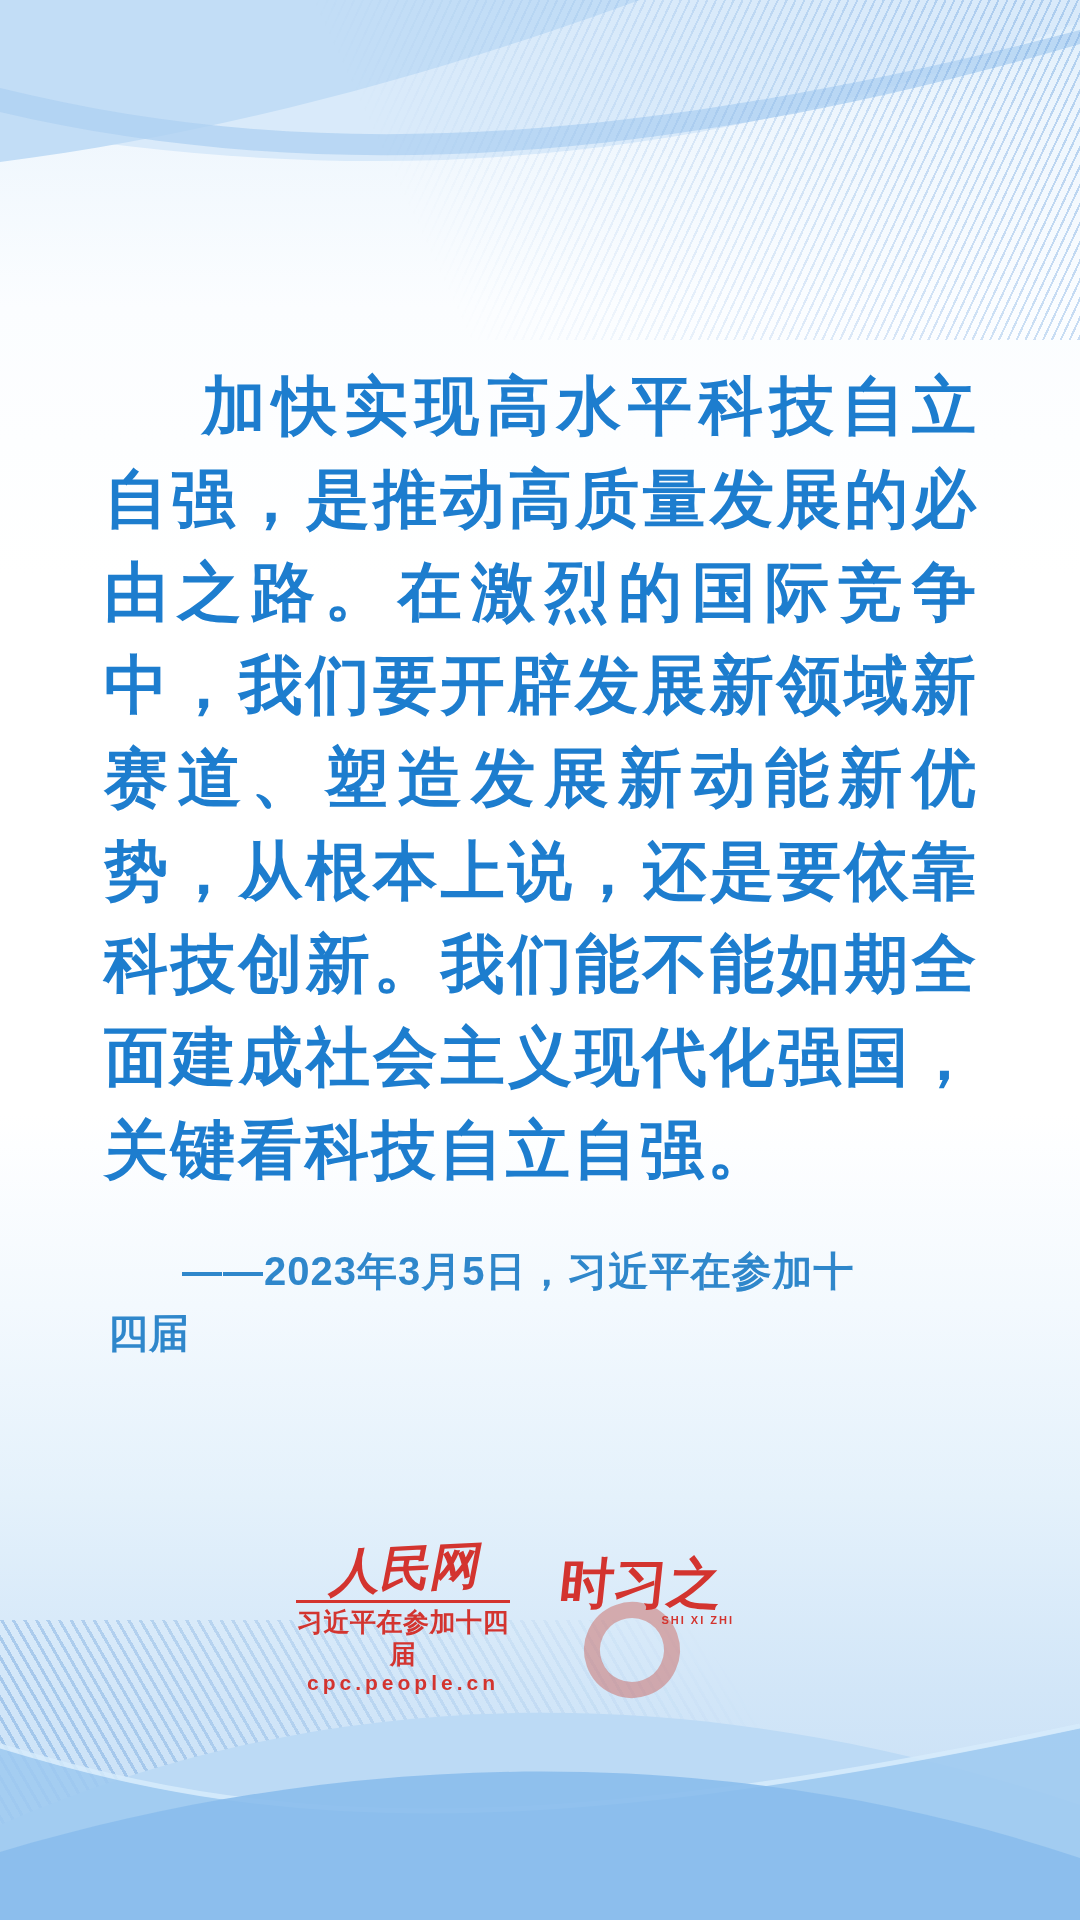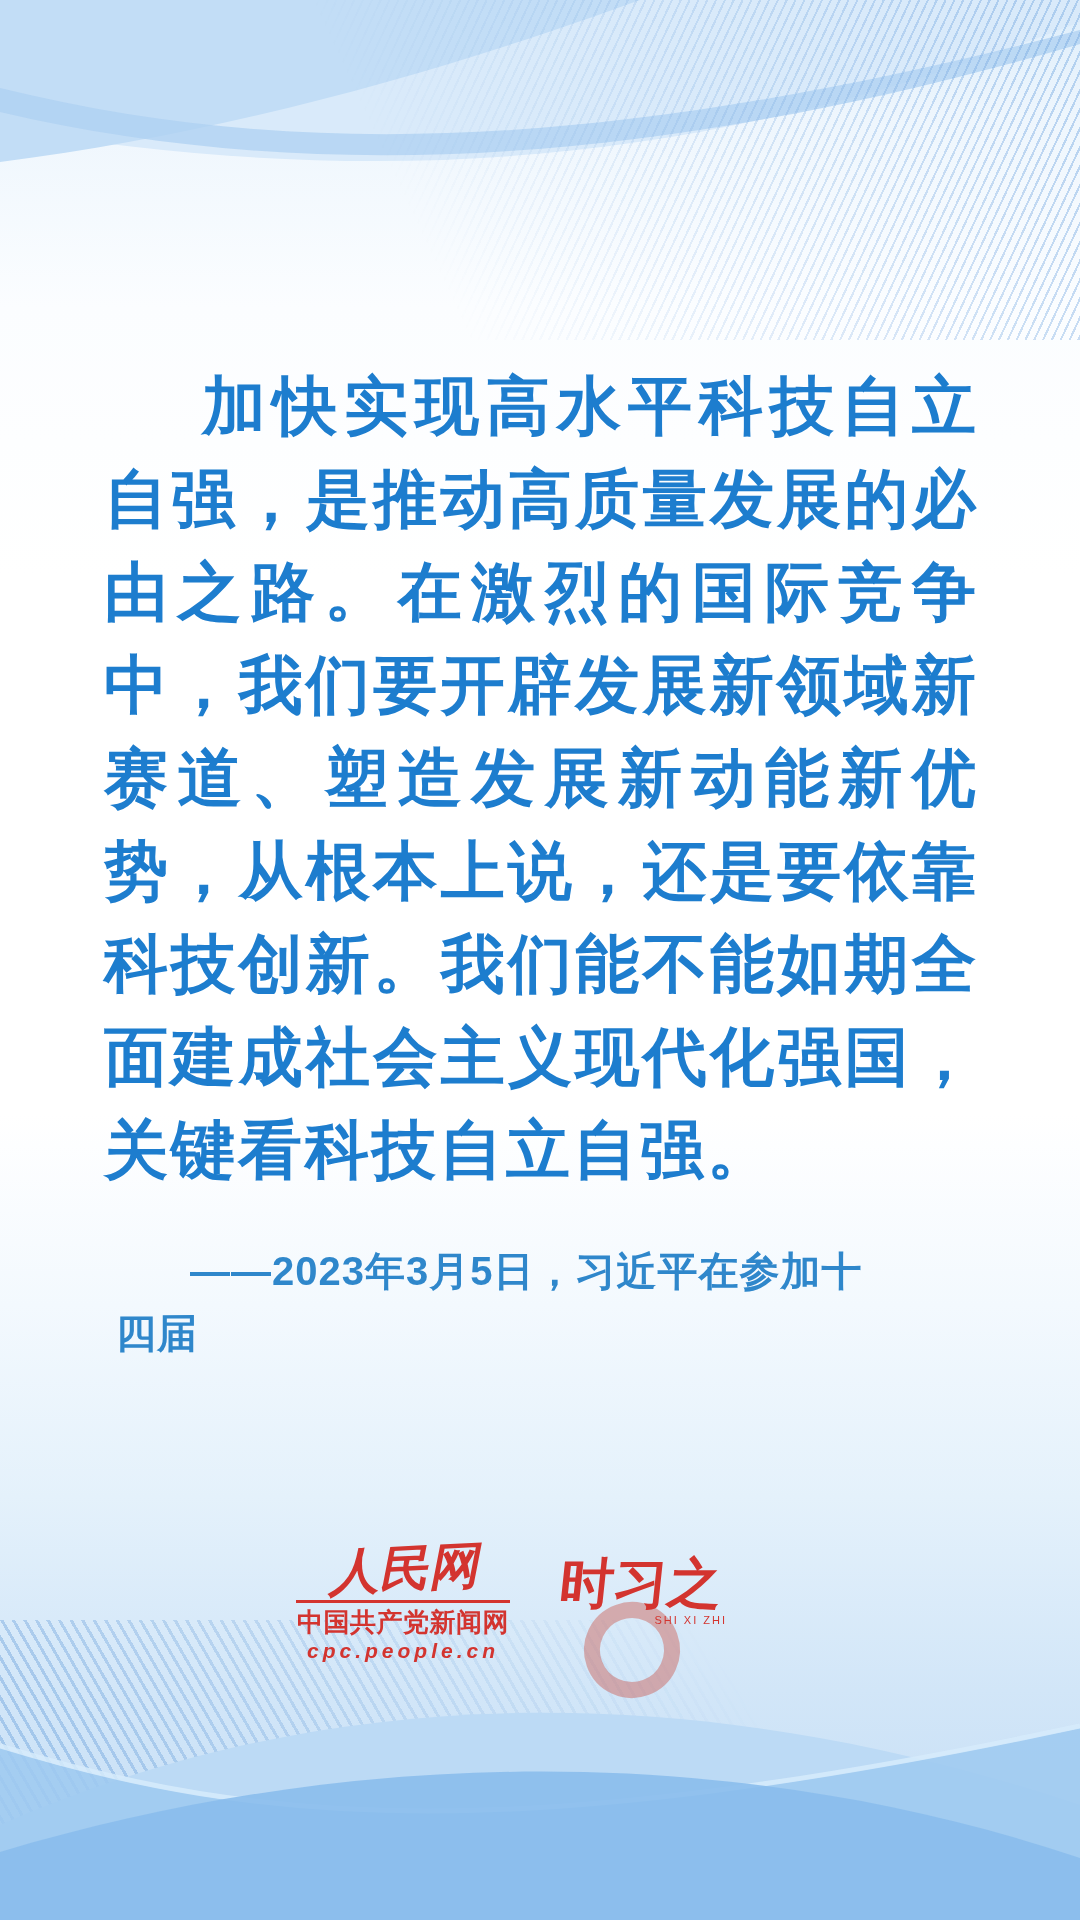--- a/index.html
+++ b/index.html
@@ -39,56 +39,56 @@
     width:872px;height:93px;
     font-family:"DejaVu Serif","Liberation Serif",serif;
     font-weight:bold;font-size:64px;color:#1d7dce;
     white-space:nowrap;
   }
   .q-line.last{justify-content:flex-start;}
   .q-line.last .q-char{margin-right:3px;}
   .q-indent{display:inline-block;width:42px;flex:0 0 42px;}
   
   #attribution{
-    position:absolute;left:116px;top:1240px;width:780px;z-index:2;
+    position:absolute;left:108px;top:1240px;width:780px;z-index:2;
     color:#2f87cb;font-weight:bold;font-size:40px;line-height:62px;
     letter-spacing:1px;
   }
   #attribution .a1{text-indent:74px;}
   
   #pd-logo{
     position:absolute;left:296px;top:1540px;width:214px;z-index:2;
     text-align:center;color:#d3342f;
   }
   .pd-script{
     font-family:"DejaVu Serif","Liberation Serif",serif;
     font-style:italic;font-weight:bold;font-size:50px;line-height:58px;
     transform:rotate(-3deg);display:inline-block;
   }
   .pd-rule{height:3px;background:#d3342f;margin:2px 0 3px 0;}
   .pd-site{font-weight:bold;font-size:26px;line-height:32px;letter-spacing:.5px;}
-  .pd-url{font-weight:bold;font-size:21px;line-height:26px;letter-spacing:4px;font-style:italic;}
+  .pd-url{font-weight:bold;font-size:21px;line-height:26px;letter-spacing:4px;}
   #sxz-logo{
     position:absolute;left:560px;top:1556px;width:176px;height:150px;z-index:2;
     color:#d3342f;
   }
   .sxz-ring{
     position:absolute;left:24px;top:46px;width:64px;height:64px;
     border:16px solid rgba(202,80,70,.42);border-radius:50%;
     transform:rotate(-20deg);
   }
   .sxz-title{
     position:relative;z-index:1;
     font-weight:900;font-size:54px;line-height:56px;
     transform:skewX(-6deg);display:inline-block;
     font-family:"DejaVu Sans","Liberation Sans",sans-serif;
   }
   .sxz-sub{
-    position:absolute;right:9px;top:58px;z-index:1;
-    font-weight:normal;font-size:11px;letter-spacing:2px;
+    position:absolute;right:2px;top:58px;z-index:1;
+    font-weight:bold;font-size:11px;letter-spacing:2px;
   }
 </style>
 </head>
 <body>
 
 <div id="poster">
 
   <svg class="deco top-deco" width="1080" height="340" viewBox="0 0 1080 340" aria-hidden="true">
     <path d="M0,0 H1080 V22 C750,150 430,200 0,128 Z" fill="#d9eafa"></path>
     <path d="M0,0 H640 C470,62 240,132 0,162 Z" fill="#c2ddf6"></path>
@@ -237,21 +237,21 @@
       </div>
     </div>
 
   <div id="attribution">
     <div class="a1">——2023年3月5日，习近平在参加十四届</div>
   </div>
 
   <div id="pd-logo">
     <span class="pd-script">人民网</span>
     <div class="pd-rule"></div>
-    <div class="pd-site">中国共产党新闻网</div>
+    <div class="pd-site">习近平在参加十四届</div>
     <div class="pd-url">cpc.people.cn</div>
   </div>
 
   <div id="sxz-logo">
     <div class="sxz-ring"></div>
     <span class="sxz-title">时习之</span>
     <span class="sxz-sub">SHI XI ZHI</span>
   </div>
 
 </div>

